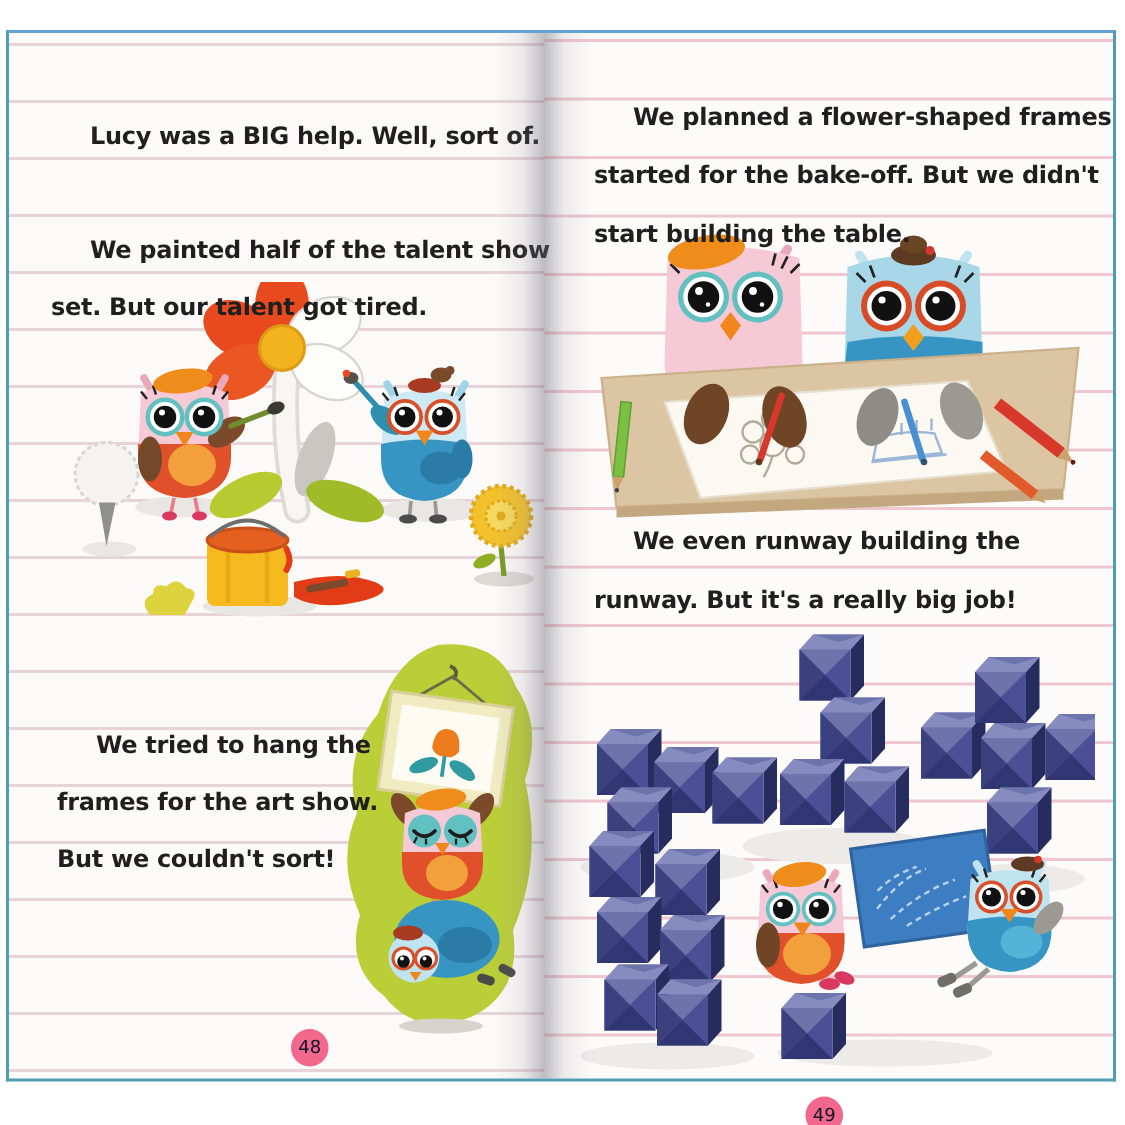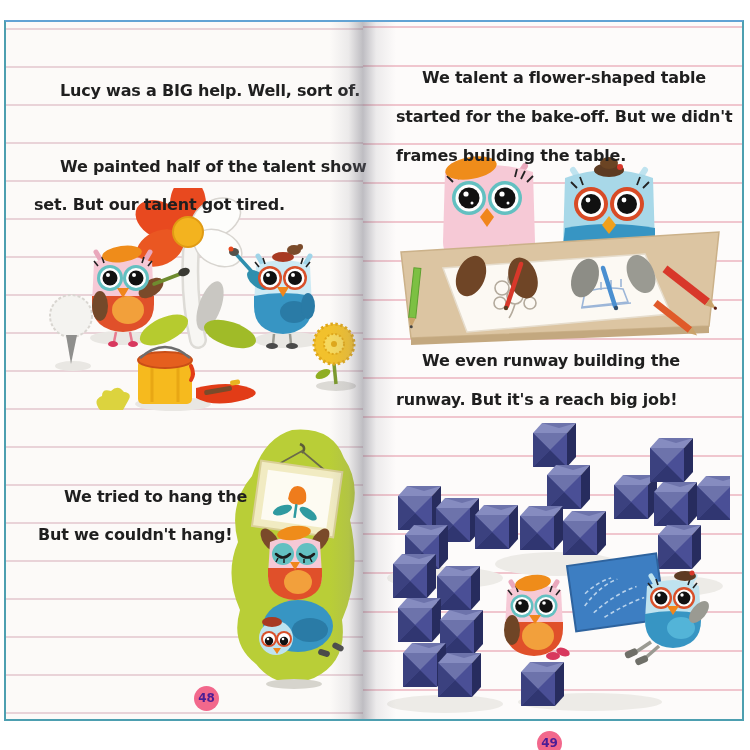--- a/index.html
+++ b/index.html
@@ -15,52 +15,53 @@
   .page-right{left:363px;width:380px;background:#fdfbfa;
     background-image:linear-gradient(to bottom,rgba(0,0,0,0) 35px,#f0c6ce 35px,#f0c6ce 37px,rgba(0,0,0,0) 37px);
     background-size:100% 39px;background-repeat:repeat-y;background-position:0 8px;}
   .gutter{position:absolute;left:330px;top:22px;width:66px;height:697px;z-index:30;pointer-events:none;
     background:linear-gradient(to right,rgba(135,135,148,0) 0%,rgba(135,135,148,.14) 28%,rgba(104,104,118,.42) 50%,rgba(135,135,148,.14) 70%,rgba(135,135,148,0) 100%);}
   .para{position:absolute;z-index:10;color:#1f1f1f;}
   .line{white-space:nowrap;font-weight:600;font-size:16px;letter-spacing:-0.2px;}
   .lp .line{height:38px;line-height:38px;}
   .rp .line{height:39px;line-height:39px;}
   .line.ind{padding-left:26px;}
-  .badge{position:absolute;width:25px;height:25px;border-radius:50%;background:#f2688c;color:#4c1d95;
-         font-size:12px;font-weight:bold;line-height:25px;text-align:center;z-index:20;}
+  .badge{position:absolute;width:25px;height:25px;border-radius:50%;background:#f2688c;color:#0f172a;
+         font-size:12px;font-weight:normal;line-height:25px;text-align:center;z-index:20;}
   svg.scene{position:absolute;z-index:5;}
 </style>
 </head>
 <body>
 
 <div id="canvas">
 
   <div class="page page-left"></div>
   <div class="page page-right"></div>
 
   <div class="para lp" style="left:34px;top:72px;">
     <div class="line ind">Lucy was a BIG help. Well, sort of.</div>
   </div>
   <div class="para lp" style="left:34px;top:148px;">
     <div class="line ind">We painted half of the talent show</div>
     <div class="line">set. But our talent got tired.</div>
   </div>
   <div class="para lp" style="left:38px;top:478px;">
     <div class="line ind">We tried to hang the</div>
-    <div class="line">But we couldn't hang!</div>
+    <div class="line">frames for the art show.</div>
+    <div class="line">But we couldn't sort!</div>
   </div>
 
   <div class="para rp" style="left:396px;top:58px;">
-    <div class="line ind">We talent a flower-shaped table</div>
+    <div class="line ind">We planned a flower-shaped frames</div>
     <div class="line">started for the bake-off. But we didn't</div>
-    <div class="line">frames building the table.</div>
+    <div class="line">start building the table.</div>
   </div>
   <div class="para rp" style="left:396px;top:341px;">
     <div class="line ind">We even runway building the</div>
-    <div class="line">runway. But it's a reach big job!</div>
+    <div class="line">runway. But it's a really big job!</div>
   </div>
 
   <svg class="scene" style="left:38px;top:188px;" width="322" height="234" viewBox="0 0 322 234">
     <title>Two owls painting a big red-and-white flower stage prop with a yellow paint bucket and spilled red paint</title>
     <g fill="#e9e7e3">
       <ellipse cx="35" cy="178" rx="18" ry="5"></ellipse>
         <ellipse cx="82" cy="150" rx="30" ry="7"></ellipse>
       <ellipse cx="250" cy="152" rx="34" ry="8"></ellipse>
         <ellipse cx="298" cy="198" rx="20" ry="5" fill="#dcdad5"></ellipse>
       <ellipse cx="135" cy="216" rx="38" ry="7"></ellipse>

